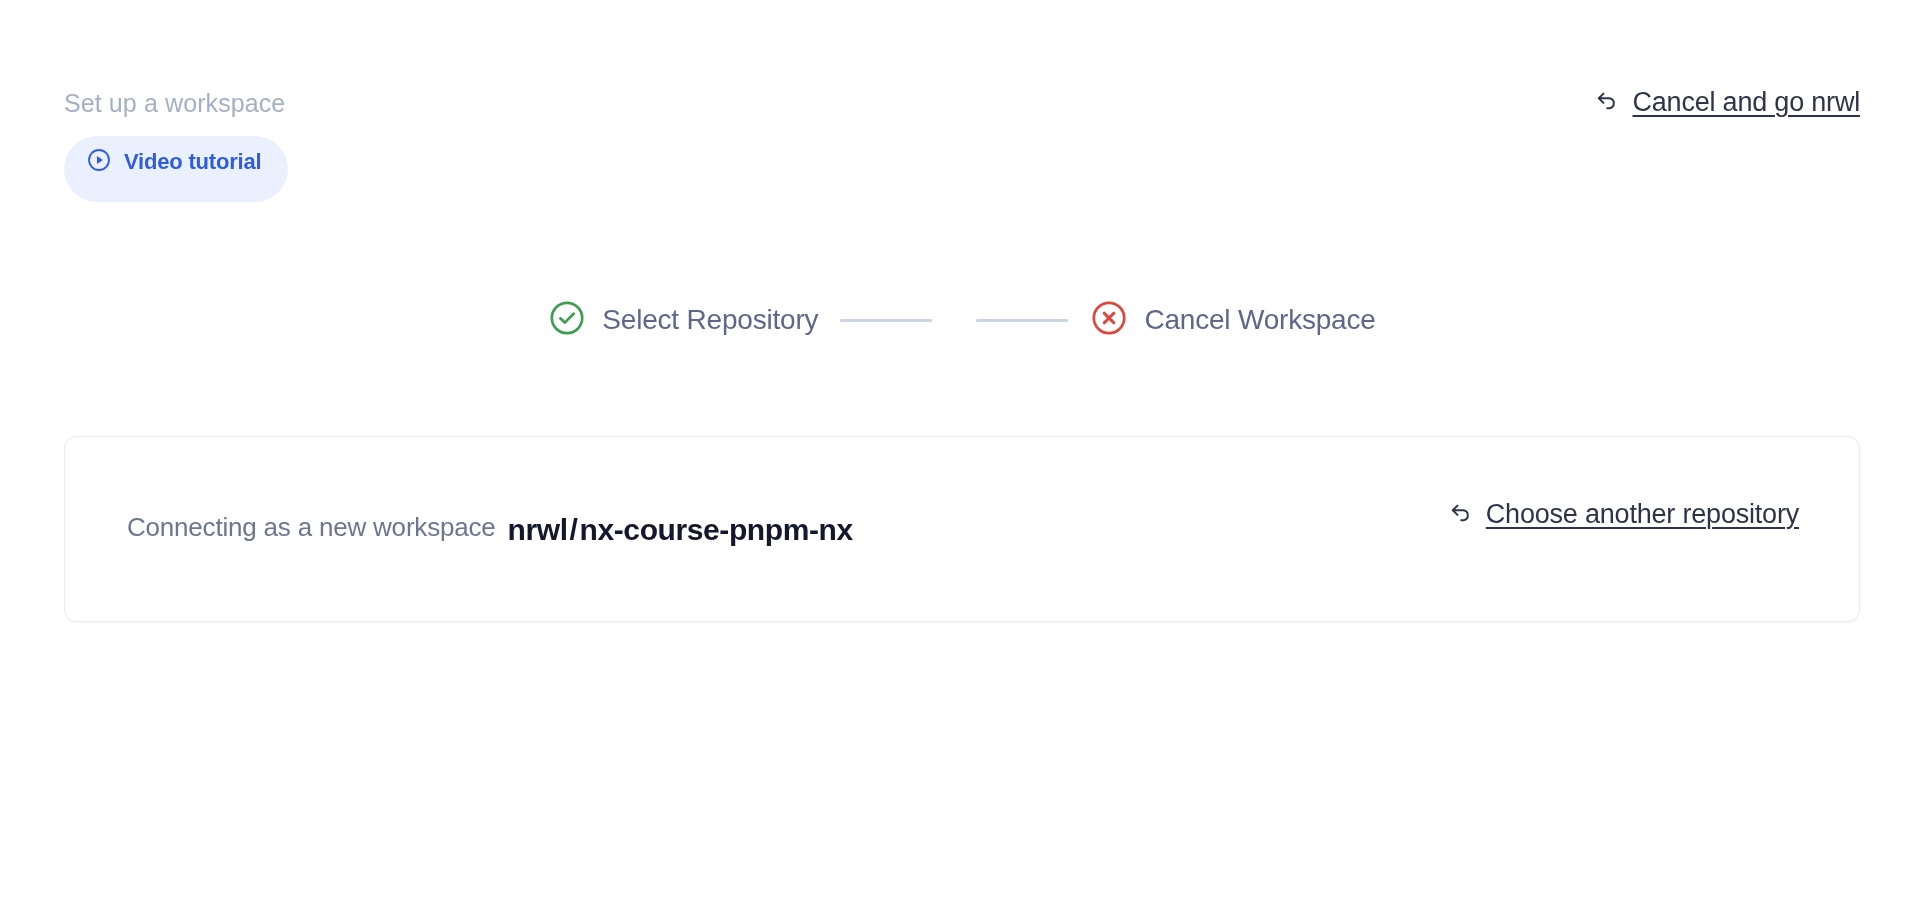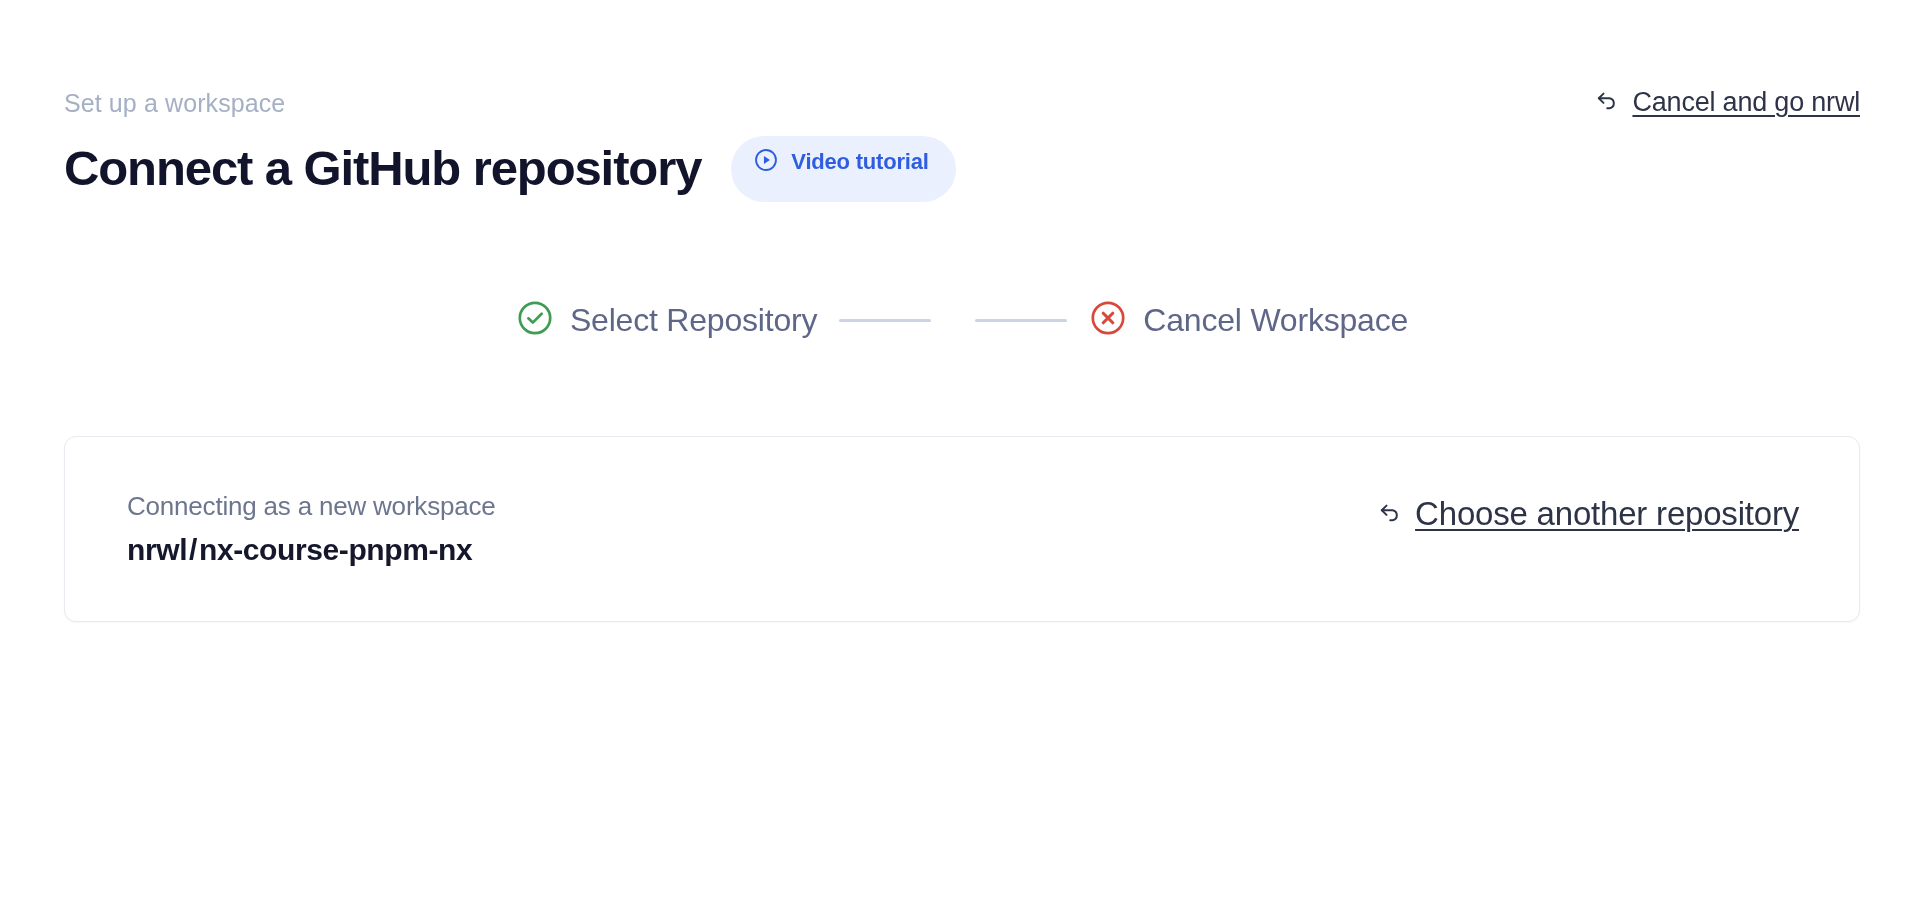--- a/index.html
+++ b/index.html
@@ -97,21 +97,21 @@
     justify-content: center;
     gap: 0;
   }
   .step {
     display: flex;
     align-items: center;
     gap: 16px;
   }
   .step-icon { display: block; flex: none; }
   .step-label {
-    font-size: 32px;
+    font-size: 28px;
     color: #5f6789;
     letter-spacing: -0.2px;
     white-space: nowrap;
   }
   .step-connector {
     width: 92px;
     height: 3px;
     background: #ccd3e2;
     margin: 0 22px;
     border-radius: 2px;
@@ -132,21 +132,21 @@
   .card--org  { top: 678px; height: 186px; }
 
   .card-inner {
     position: relative;
     height: 100%;
     padding: 0 60px 0 62px;
     display: flex;
     align-items: center;
     justify-content: space-between;
   }
-  .card-text { display: flex; flex-direction: column; gap: 12px; }
+  .card-text { display: flex; flex-direction: row; gap: 12px; }
   .card-caption {
     font-size: 26px;
     color: #6d768f;
     letter-spacing: -0.2px;
     line-height: 1.1;
   }
   .card-value {
     font-size: 30px;
     color: #15182c;
     letter-spacing: -0.4px;
@@ -159,38 +159,37 @@
   .card-link {
     display: inline-flex;
     align-items: center;
     gap: 11px;
     cursor: pointer;
     text-decoration: none;
     align-self: center;
     margin-bottom: 30px;
   }
   .card-link .label {
-    font-size: 33px;
+    font-size: 27px;
     color: #2e3448;
     text-decoration: underline;
     text-underline-offset: 4px;
     text-decoration-thickness: 1.6px;
     letter-spacing: -0.2px;
     white-space: nowrap;
   }
 </style>
 </head>
 <body>
 
 <div class="page">
 
   <div class="header">
     <div class="eyebrow">Set up a workspace</div>
     <div class="title-row">
-      <h1 class="page-title">Connect a GitHub repository</h1>
       <button class="video-badge">
         <span class="play-icon">
           <svg width="26" height="26" viewBox="0 0 24 24" fill="none" aria-hidden="true">
             <circle cx="12" cy="12" r="9.2" stroke="#2f5de0" stroke-width="1.7"></circle>
             <path d="M10.1 8.4 L15.6 12 L10.1 15.6 Z" fill="#2f5de0"></path>
           </svg>
         </span>
         <span class="label">Video tutorial</span>
       </button>
     </div>

